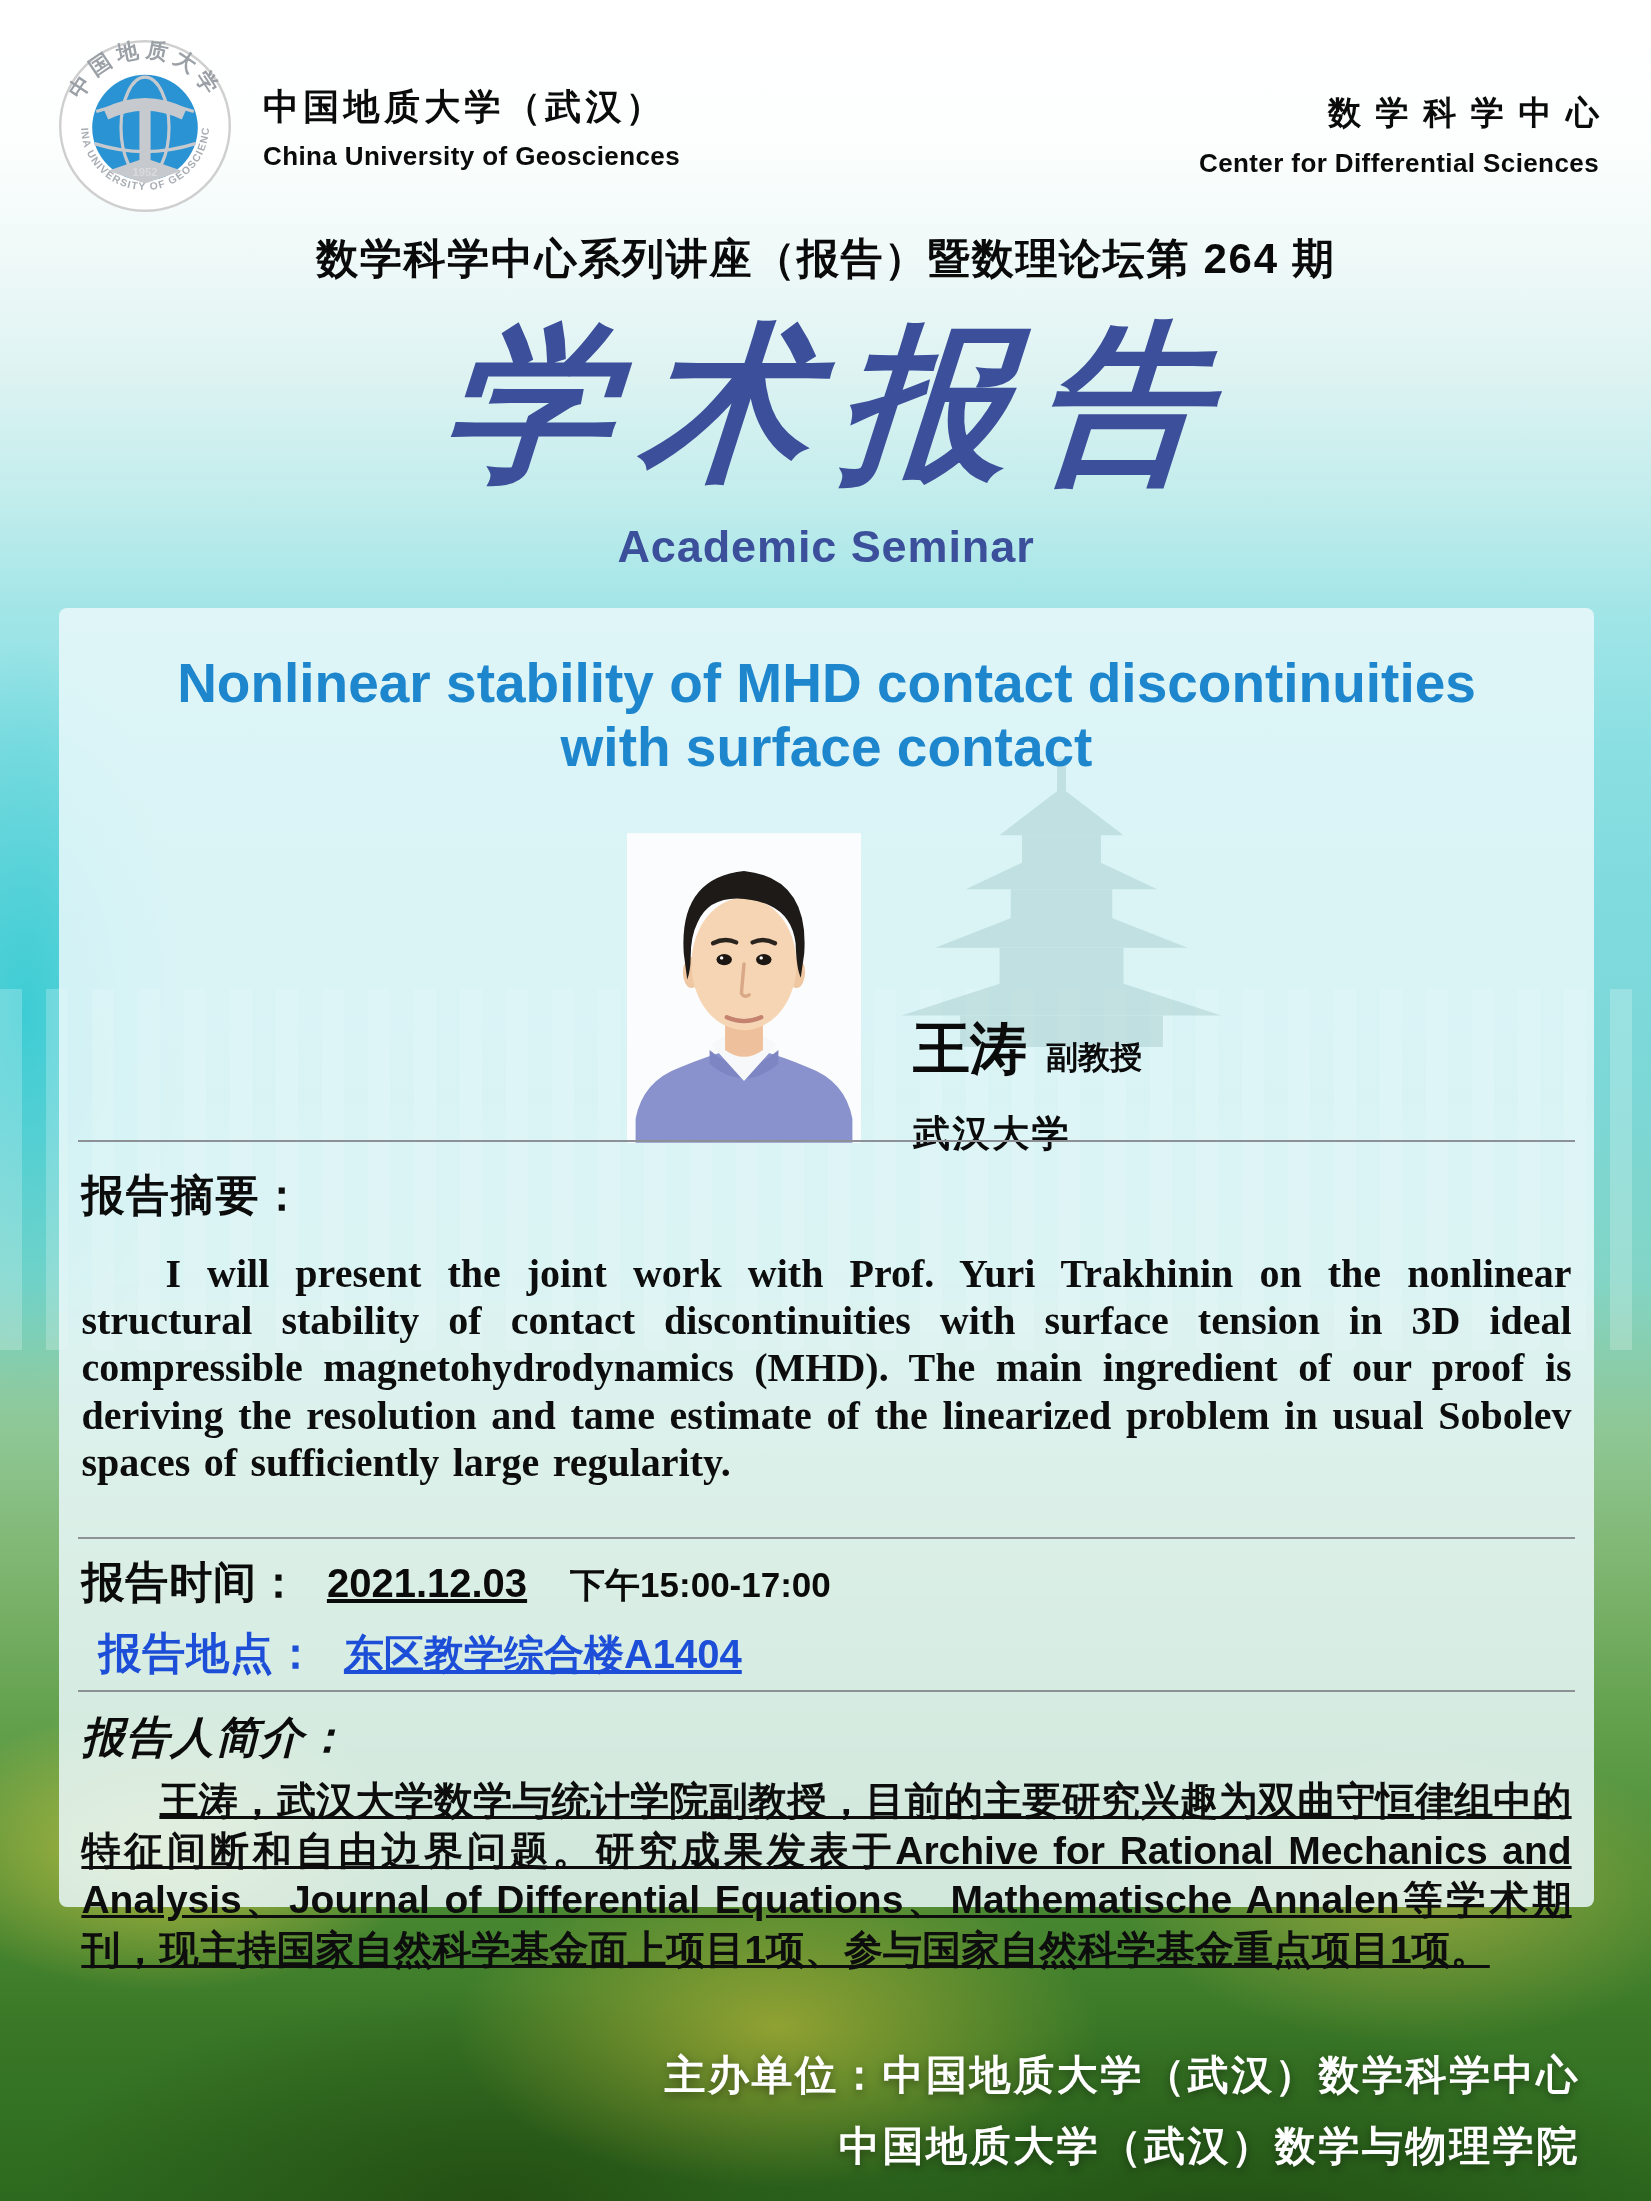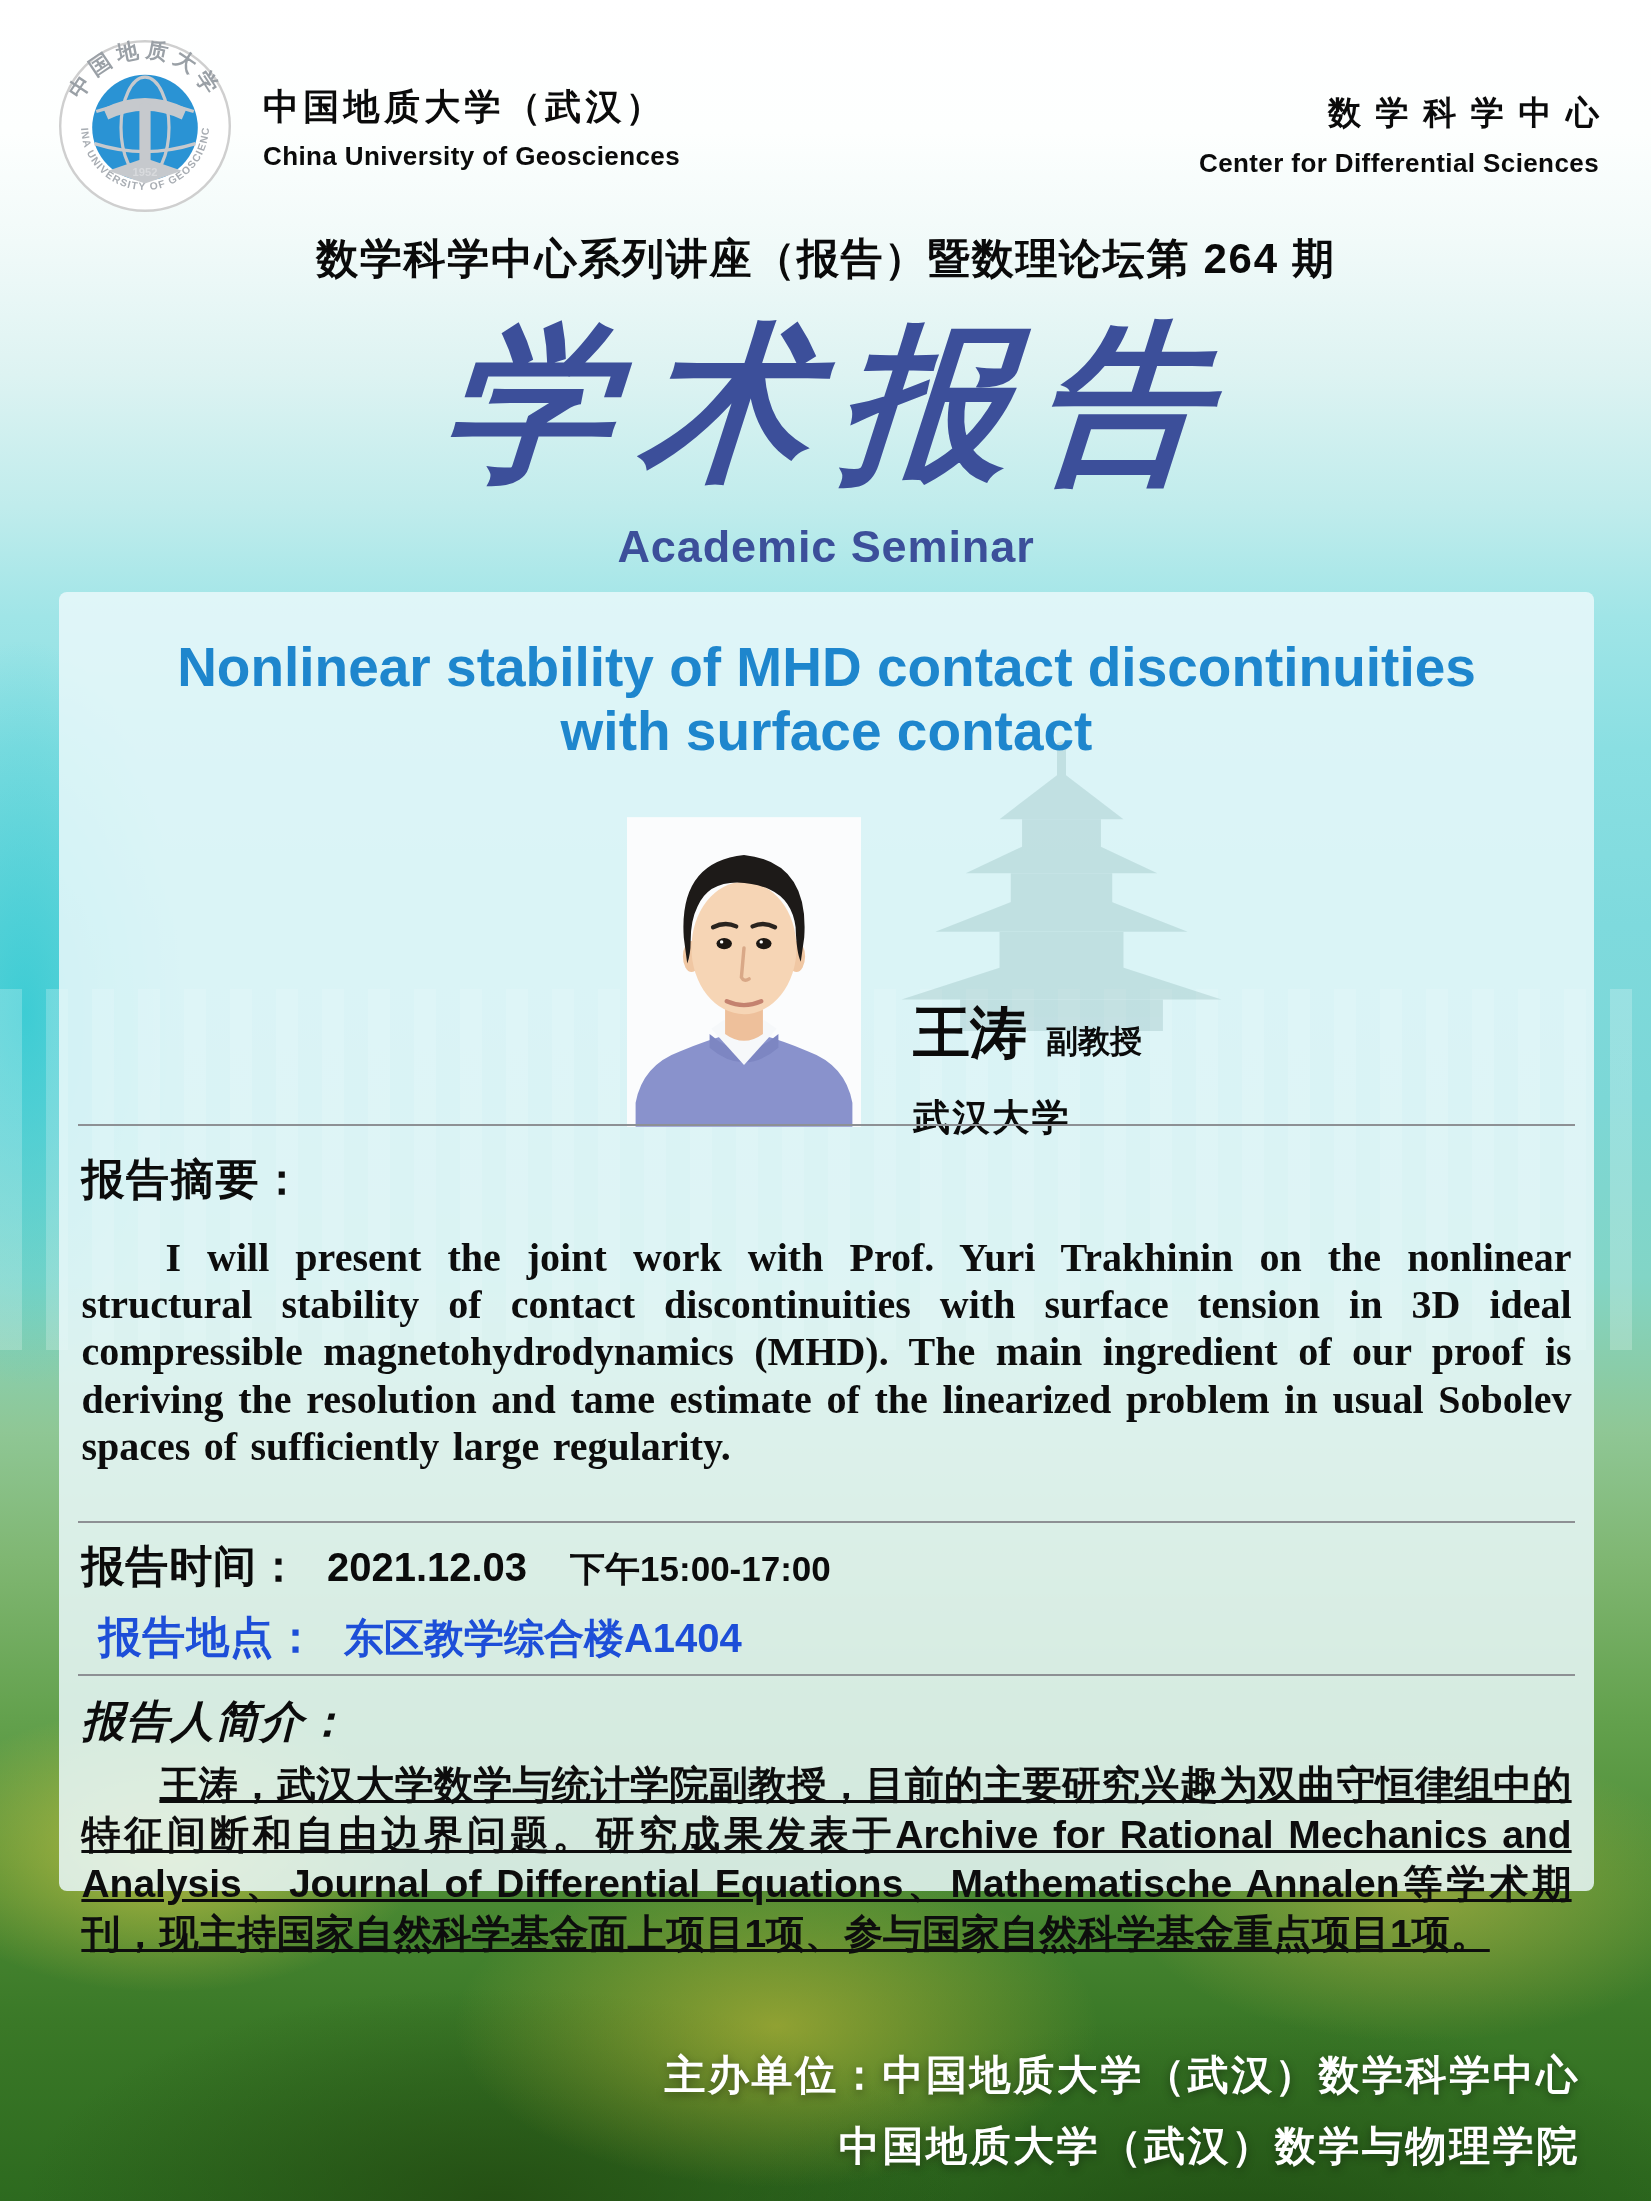--- a/index.html
+++ b/index.html
@@ -34,21 +34,21 @@
     font-size:42px;font-weight:900;color:#0a0a0a;letter-spacing:1.7px;}
 
   .banner-cn{position:absolute;left:0;right:0;top:310px;text-align:center;
     font-family:"DejaVu Serif",serif;font-style:italic;font-weight:900;
     font-size:169px;line-height:1.1;color:#3c4f9a;letter-spacing:29px;padding-left:29px;
     transform:skewX(-4deg);}
   .banner-en{position:absolute;left:0;right:0;top:521px;text-align:center;
     font-size:45px;font-weight:700;color:#3c4f9a;letter-spacing:0.9px;}
 
   
-  .panel{position:absolute;left:59px;top:592px;width:1535px;height:1299px;
+  .panel{position:absolute;left:59px;top:608px;width:1535px;height:1299px;
     border-radius:8px;background:rgba(234,248,250,.85);}
   .pagoda{position:absolute;left:822px;top:146px;width:361px;height:293px;}
   .talk-title{position:absolute;left:0;right:0;top:43px;text-align:center;
     font-size:55px;font-weight:800;color:#1e86cd;line-height:1.17;}
   .photo{position:absolute;left:568px;top:225px;width:234px;height:310px;}
   .name-block{position:absolute;left:854px;top:403px;color:#0b0b0b;}
   .name-row{display:flex;align-items:baseline;gap:19px;}
   .speaker-name{font-size:57px;font-weight:900;}
   .speaker-title{font-size:32px;font-weight:800;font-family:"Liberation Serif",serif;}
   .speaker-aff{font-size:37px;font-weight:800;margin-top:20.6px;letter-spacing:2.6px;}
@@ -58,21 +58,21 @@
 
   .sec-label{position:absolute;left:22.4px;font-size:43px;font-weight:900;color:#0c0c0c;letter-spacing:1.7px;}
   .abstract-label{top:559px;}
   .abstract-text{position:absolute;left:22.4px;right:22.4px;top:642px;
     font-family:"Liberation Serif",serif;font-weight:700;font-size:40px;line-height:1.18;
     color:#0d0d0d;text-align:justify;text-indent:2.1em;word-spacing:3.4px;}
 
   .time-row{position:absolute;left:22.4px;top:946px;display:flex;align-items:baseline;color:#0b0b0b;}
   .venue-row{position:absolute;left:22.4px;top:1017px;display:flex;align-items:center;color:#1d4ed8;margin-left:17px;}
   .row-label{font-size:43px;font-weight:900;letter-spacing:0.9px;}
-  .row-value{font-size:40px;font-weight:800;margin-left:26px;}
+  .row-value{font-size:40px;font-weight:800;margin-left:26px;text-decoration:underline;}
   .row-value2{font-size:35px;font-weight:800;margin-left:43px;}
 
   .bio-label{top:1101px;font-style:italic;}
   .bio-text{position:absolute;left:22.4px;right:22.4px;top:1168px;
     font-size:39px;font-weight:800;line-height:1.27;color:#0d0d0d;
     text-align:justify;text-indent:2em;text-decoration:underline;}
 
   .footer{position:absolute;right:72px;top:2048px;text-align:right;color:#ffffff;
     font-weight:900;letter-spacing:2.6px;text-shadow:0 2.6px 8.6px rgba(0,0,0,.4);}
   .footer-line1{font-size:41px;}

